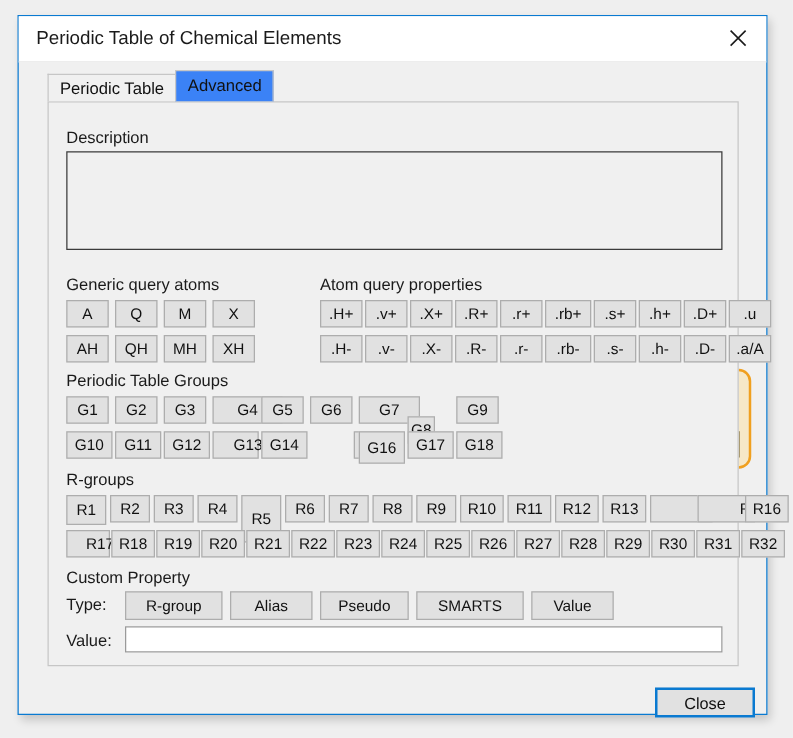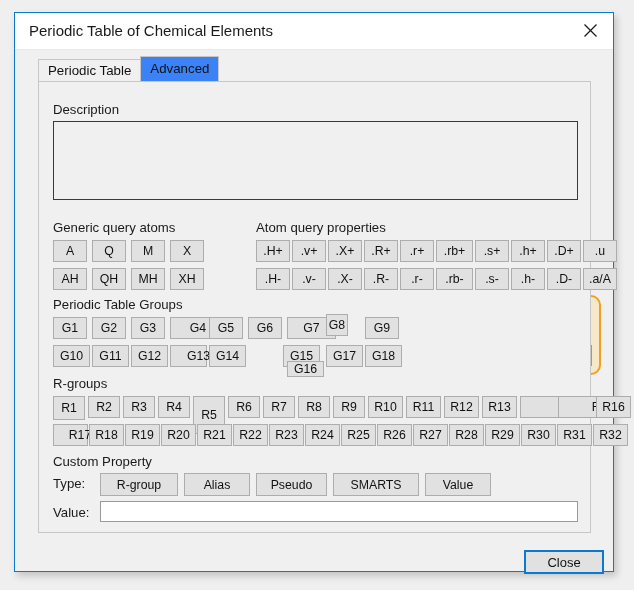--- a/index.html
+++ b/index.html
@@ -286,30 +286,30 @@
 
       <div class="slabel" style="left:14px; top:215px;">Periodic Table Groups</div>
 
       <div class="btn" style="left:14px; top:235px; width:34px; height:22px;">G1</div>
       <div class="btn" style="left:53px; top:235px; width:34px; height:22px;">G2</div>
       <div class="btn" style="left:92px; top:235px; width:34px; height:22px;">G3</div>
       <div class="btn" style="left:131px; top:235px; width:56px; height:22px;">G4</div>
       <div class="btn" style="left:170px; top:235px; width:34px; height:22px;">G5</div>
       <div class="btn" style="left:209px; top:235px; width:34px; height:22px;">G6</div>
       <div class="btn" style="left:248px; top:235px; width:49px; height:22px;">G7</div>
-      <div class="btn" style="left:287px; top:232px; width:22px; height:22px;">G8</div>
+      <div class="btn" style="left:287px; top:251px; width:22px; height:22px;">G8</div>
       <div class="btn" style="left:326px; top:235px; width:34px; height:22px;">G9</div>
 
       <div class="btn" style="left:14px; top:263px; width:37px; height:22px;">G10</div>
       <div class="btn" style="left:53px; top:263px; width:37px; height:22px;">G11</div>
       <div class="btn" style="left:92px; top:263px; width:37px; height:22px;">G12</div>
       <div class="btn" style="left:131px; top:263px; width:37px; height:22px;padding-left:20px;">G13</div>
       <div class="btn" style="left:170px; top:263px; width:37px; height:22px;">G14</div>
       <div class="btn" style="left:200px; top:263px; width:37px; height:22px;margin-left:44px;">G15</div>
-      <div class="btn" style="left:248px; top:279px; width:37px; height:16px;">G16</div>
+      <div class="btn" style="left:248px; top:263px; width:37px; height:26px;">G16</div>
       <div class="btn" style="left:287px; top:263px; width:37px; height:22px;">G17</div>
       <div class="btn" style="left:326px; top:263px; width:37px; height:22px;">G18</div>
 
       <div class="slabel" style="left:14px; top:294px;">R-groups</div>
 
       <div class="btn" style="left:14px; top:314px; width:32px; height:24px;">R1</div>
       <div class="btn" style="left:49px; top:314px; width:32px; height:22px;">R2</div>
       <div class="btn" style="left:84px; top:314px; width:32px; height:22px;">R3</div>
       <div class="btn" style="left:119px; top:314px; width:32px; height:22px;">R4</div>
       <div class="btn" style="left:154px; top:314px; width:32px; height:38px;">R5</div>

